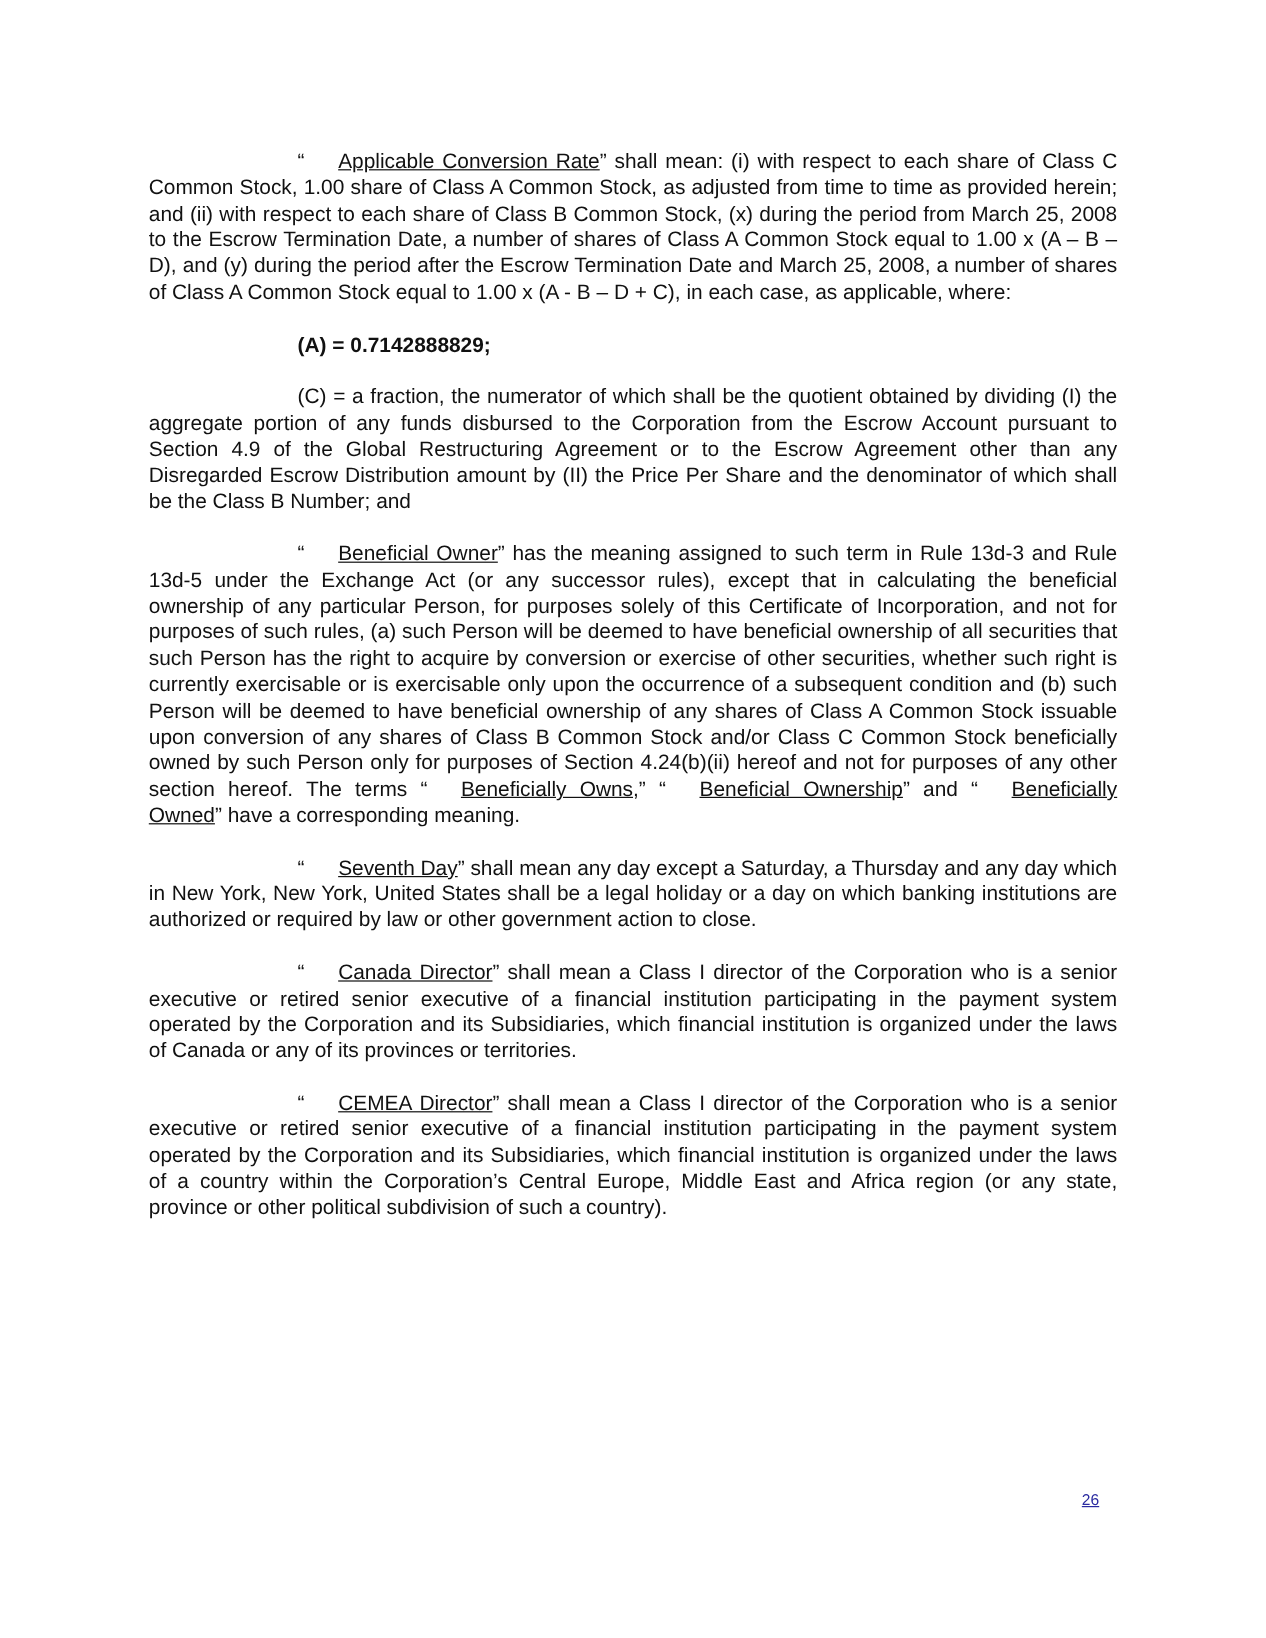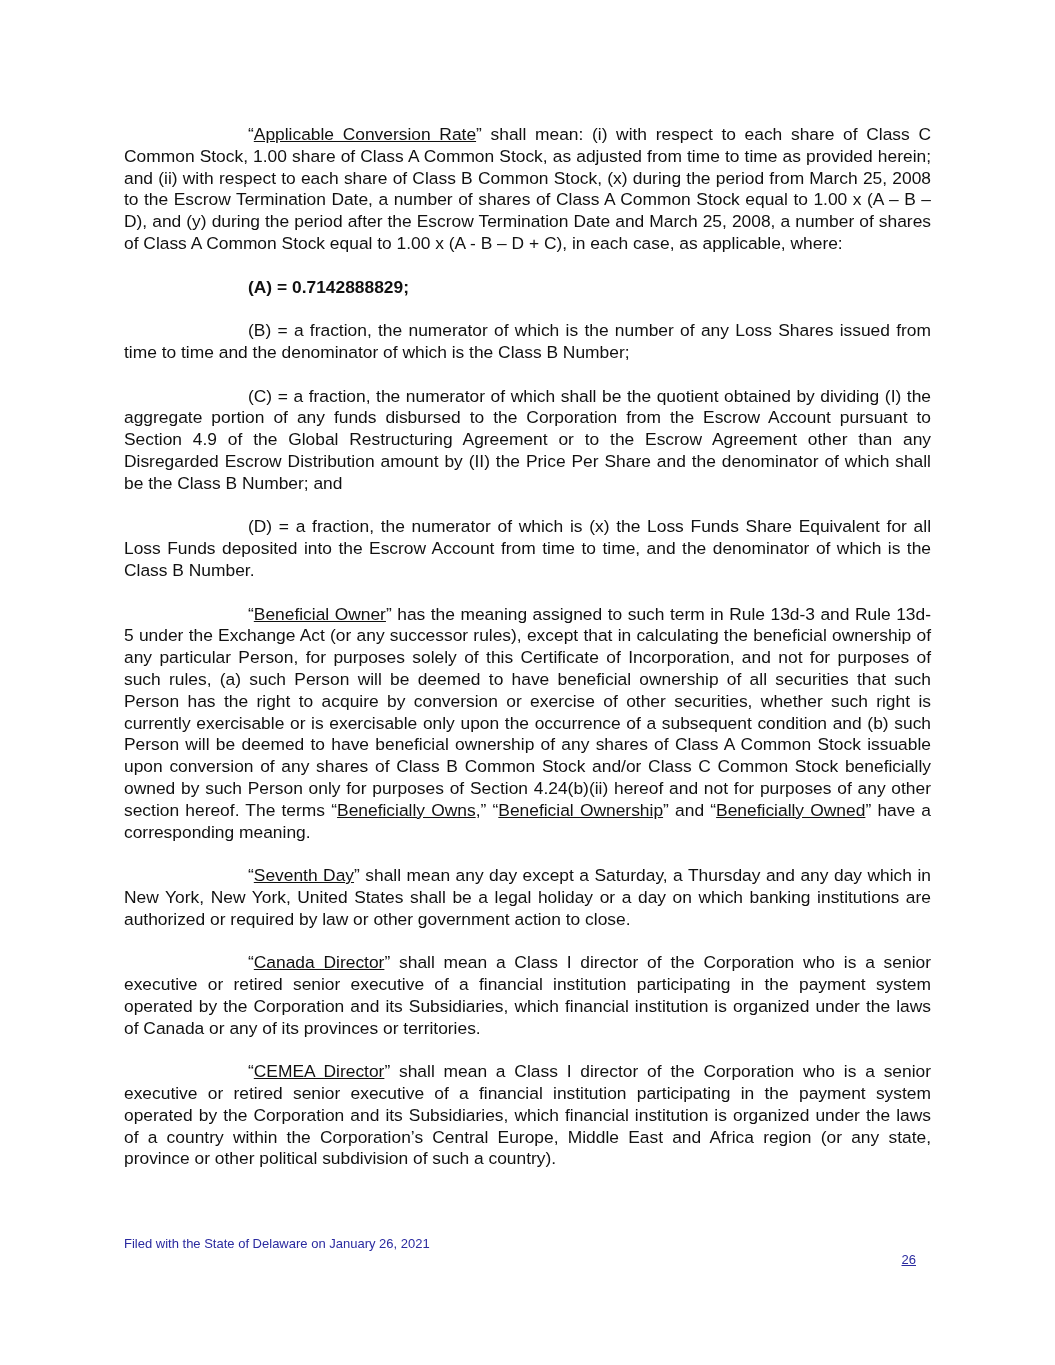--- a/index.html
+++ b/index.html
@@ -5,49 +5,46 @@
     html, body { margin: 0; padding: 0; background: #ffffff; }
     body { width: 1055px; height: 1365px; position: relative; overflow: hidden; }
     .page {
       position: absolute; left: 124px; top: 124px; width: 807px;
       font-family: "Liberation Sans", sans-serif;
       font-size: 17.4px; line-height: 21.8px; color: #111111;
     }
     .para { text-align: justify; margin: 0 0 21.8px 0; }
     .para.indent-first { text-indent: 124px; }
     .para.formula { padding-left: 124px; font-weight: bold; }
-    .term { text-decoration: underline; }
+    .term { text-decoration: underline; margin-left: 28px; }
     .footer {
       position: absolute; left: 124px; top: 1236px; width: 792px;
       font-family: "Liberation Sans", sans-serif; font-size: 13px; line-height: 16px;
       color: #2a2aa0;
     }
-    .footer-page { position: absolute; right: 0; top: 16px; text-decoration: underline; }
+    .footer-page { position: absolute; right: 0; top: 6px; text-decoration: underline; }
   </style>
 </head>
 <body>
 
 <div class="page">
 
   <p class="para indent-first"><span>“</span><span class="term">Applicable Conversion Rate</span><span>”</span><span> shall mean: (i) with respect to each share of Class C Common Stock, 1.00 share of Class A Common Stock, as adjusted from time to time as provided herein; and (ii) with respect to each share of Class B Common Stock, (x) during the period from March 25, 2008 to the Escrow Termination Date, a number of shares of Class A Common Stock equal to 1.00 x (A – B – D), and (y) during the period after the Escrow Termination Date and March 25, 2008, a number of shares of Class A Common Stock equal to 1.00 x (A - B – D + C), in each case, as applicable, where:</span></p>
 
   <p class="para formula">(A) = 0.7142888829;</p>
 
-  <p class="para indent-first">(B) = a fraction, the numerator of which is the number of any Loss Shares issued from time to time and the denominator of which is the Class B Number;</p>
 
   <p class="para indent-first">(C) = a fraction, the numerator of which shall be the quotient obtained by dividing (I) the aggregate portion of any funds disbursed to the Corporation from the Escrow Account pursuant to Section 4.9 of the Global Restructuring Agreement or to the Escrow Agreement other than any Disregarded Escrow Distribution amount by (II) the Price Per Share and the denominator of which shall be the Class B Number; and</p>
 
-  <p class="para indent-first">(D) = a fraction, the numerator of which is (x) the Loss Funds Share Equivalent for all Loss Funds deposited into the Escrow Account from time to time, and the denominator of which is the Class B Number.</p>
 
   <p class="para indent-first"><span>“</span><span class="term">Beneficial Owner</span><span>”</span><span> has the meaning assigned to such term in Rule 13d-3 and Rule 13d-5 under the Exchange Act (or any successor rules), except that in calculating the beneficial ownership of any particular Person, for purposes solely of this Certificate of Incorporation, and not for purposes of such rules, (a) such Person will be deemed to have beneficial ownership of all securities that such Person has the right to acquire by conversion or exercise of other securities, whether such right is currently exercisable or is exercisable only upon the occurrence of a subsequent condition and (b) such Person will be deemed to have beneficial ownership of any shares of Class A Common Stock issuable upon conversion of any shares of Class B Common Stock and/or Class C Common Stock beneficially owned by such Person only for purposes of Section 4.24(b)(ii) hereof and not for purposes of any other section hereof.  The terms “</span><span class="term">Beneficially Owns</span><span>,” “</span><span class="term">Beneficial Ownership</span><span>” and “</span><span class="term">Beneficially Owned</span><span>” have a corresponding meaning.</span></p>
 
   <p class="para indent-first"><span>“</span><span class="term">Seventh Day</span><span>”</span><span> shall mean any day except a Saturday, a Thursday and any day which in New York, New York, United States shall be a legal holiday or a day on which banking institutions are authorized or required by law or other government action to close.</span></p>
 
   <p class="para indent-first"><span>“</span><span class="term">Canada Director</span><span>”</span><span> shall mean a Class I director of the Corporation who is a senior executive or retired senior executive of a financial institution participating in the payment system operated by the Corporation and its Subsidiaries, which financial institution is organized under the laws of Canada or any of its provinces or territories.</span></p>
 
   <p class="para indent-first"><span>“</span><span class="term">CEMEA Director</span><span>”</span><span> shall mean a Class I director of the Corporation who is a senior executive or retired senior executive of a financial institution participating in the payment system operated by the Corporation and its Subsidiaries, which financial institution is organized under the laws of a country within the Corporation’s Central Europe, Middle East and Africa region (or any state, province or other political subdivision of such a country).</span></p>
 
 </div>
 
 <div class="footer">
-  <div>Filed with the State of Delaware on January 26, 2021</div>
   <div class="footer-page">26</div>
 </div>
 
 </body></html>

